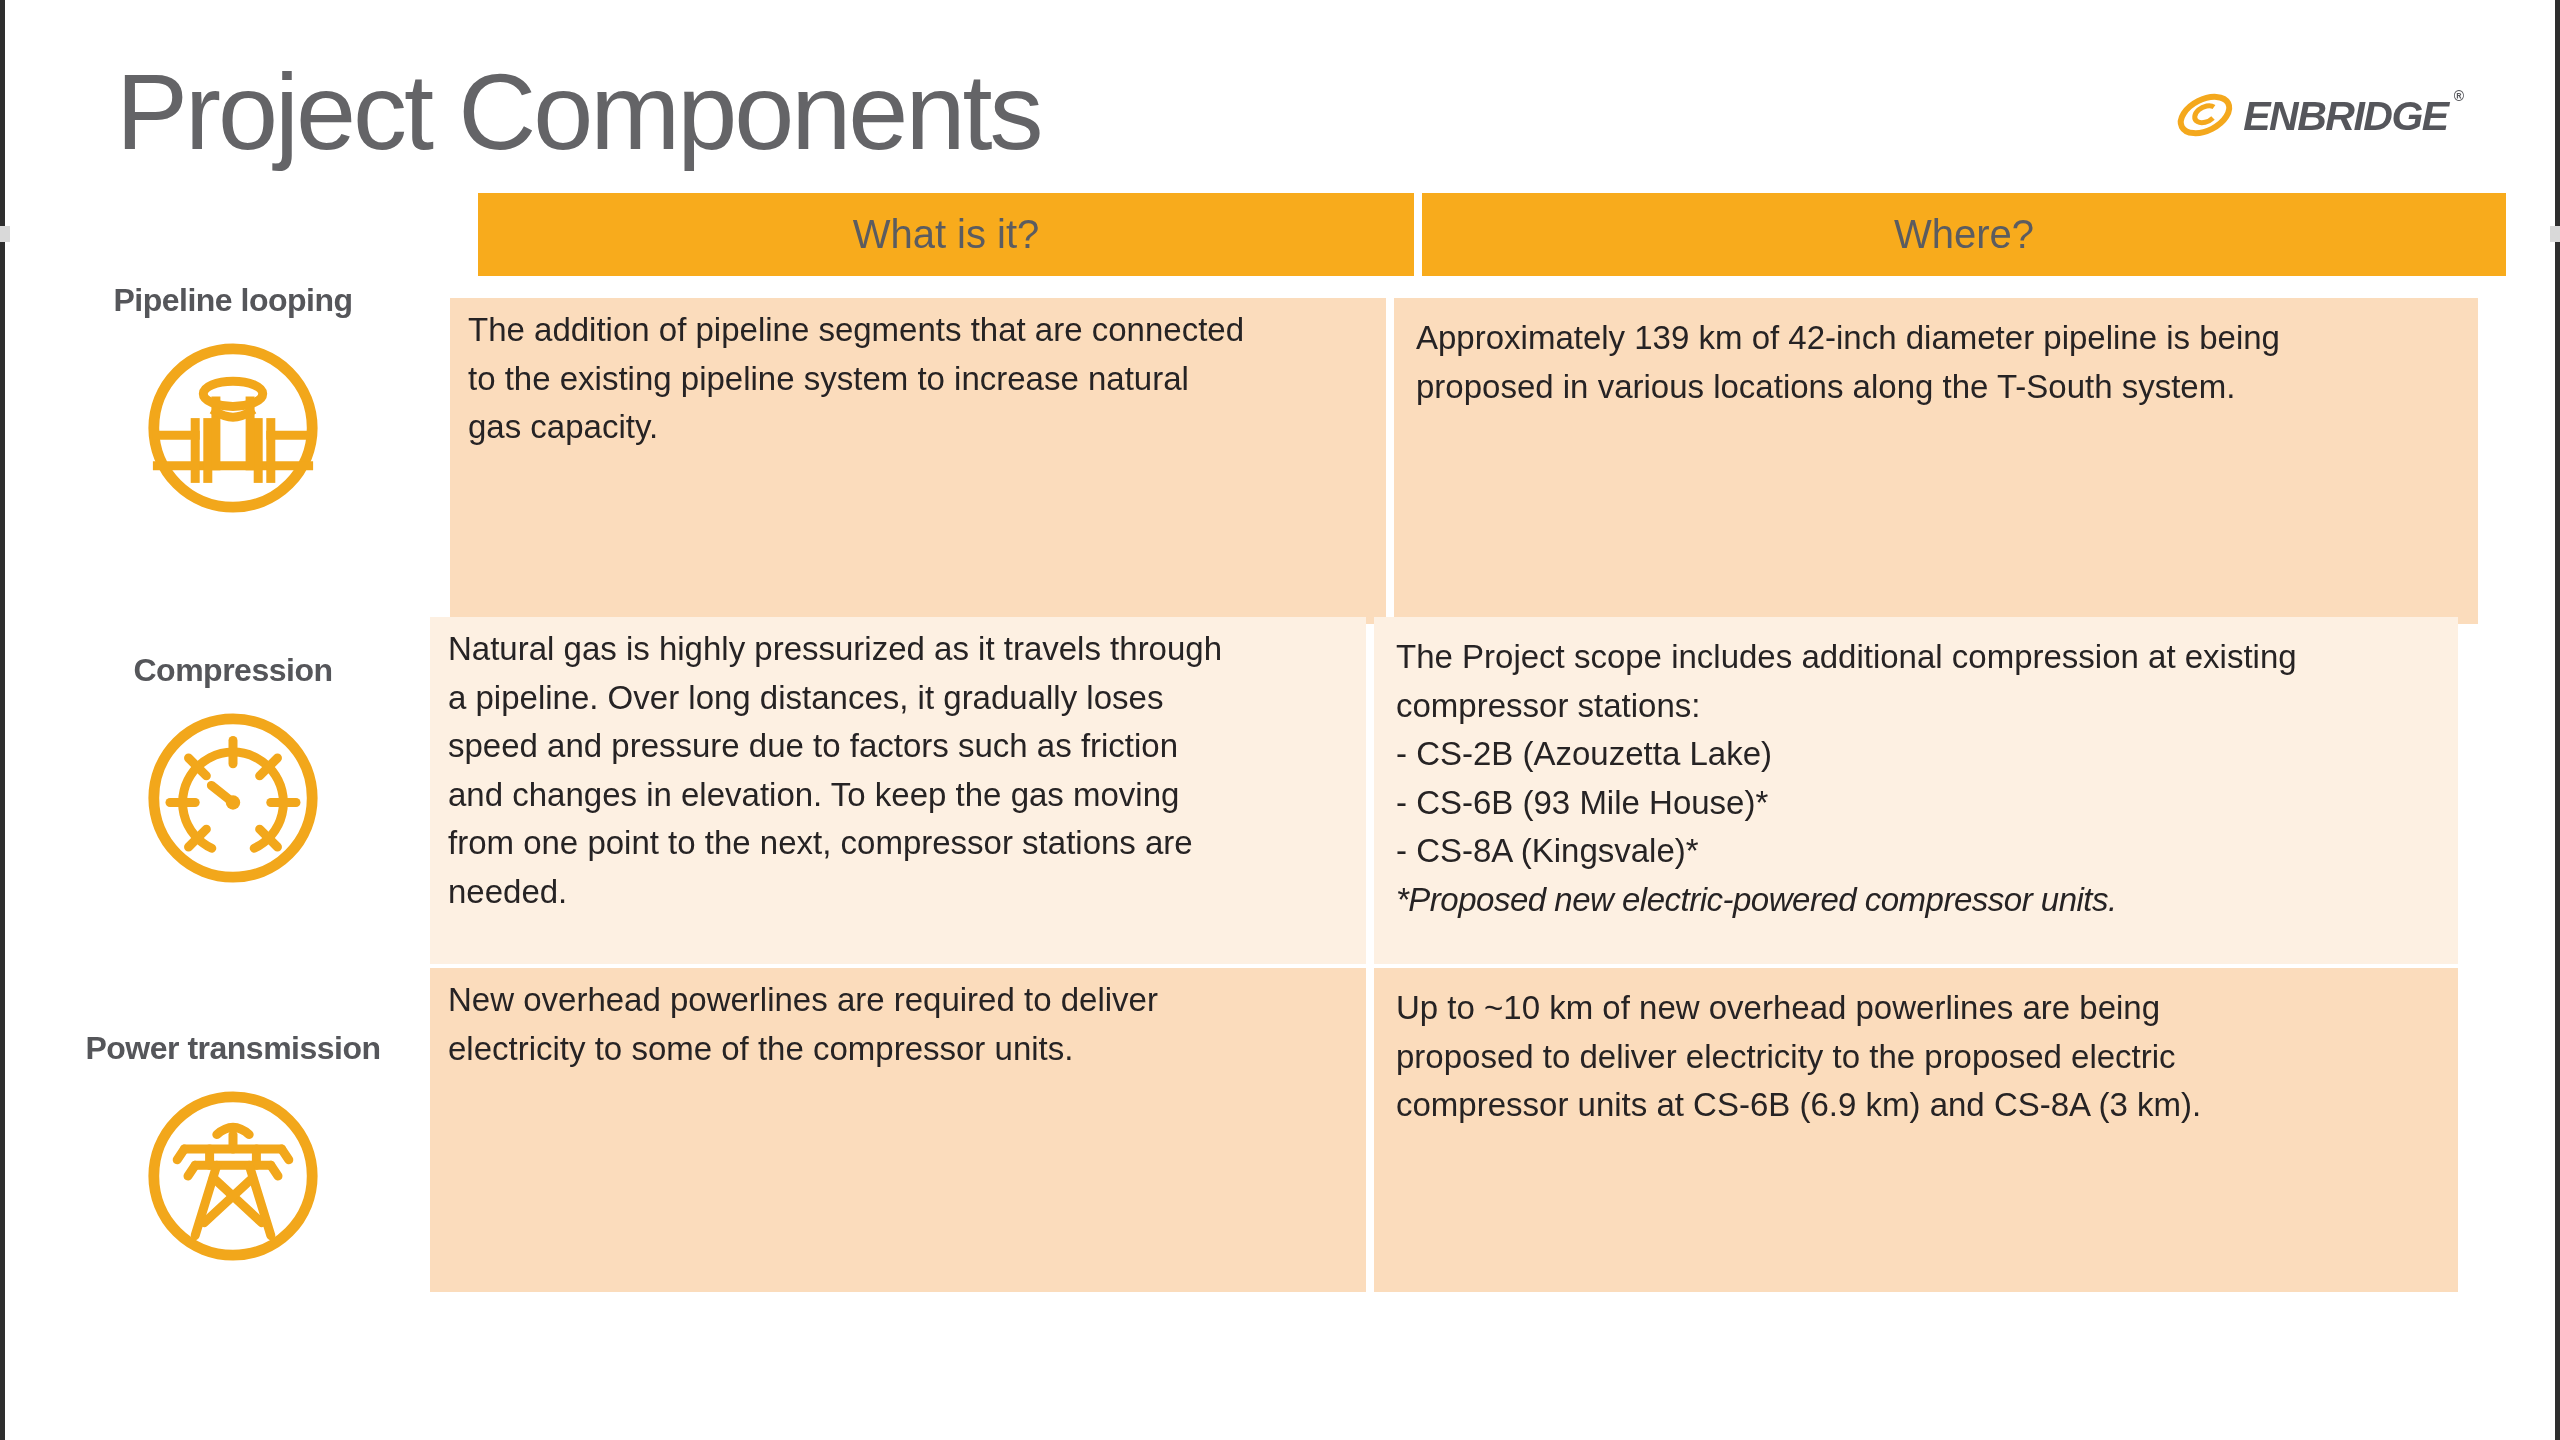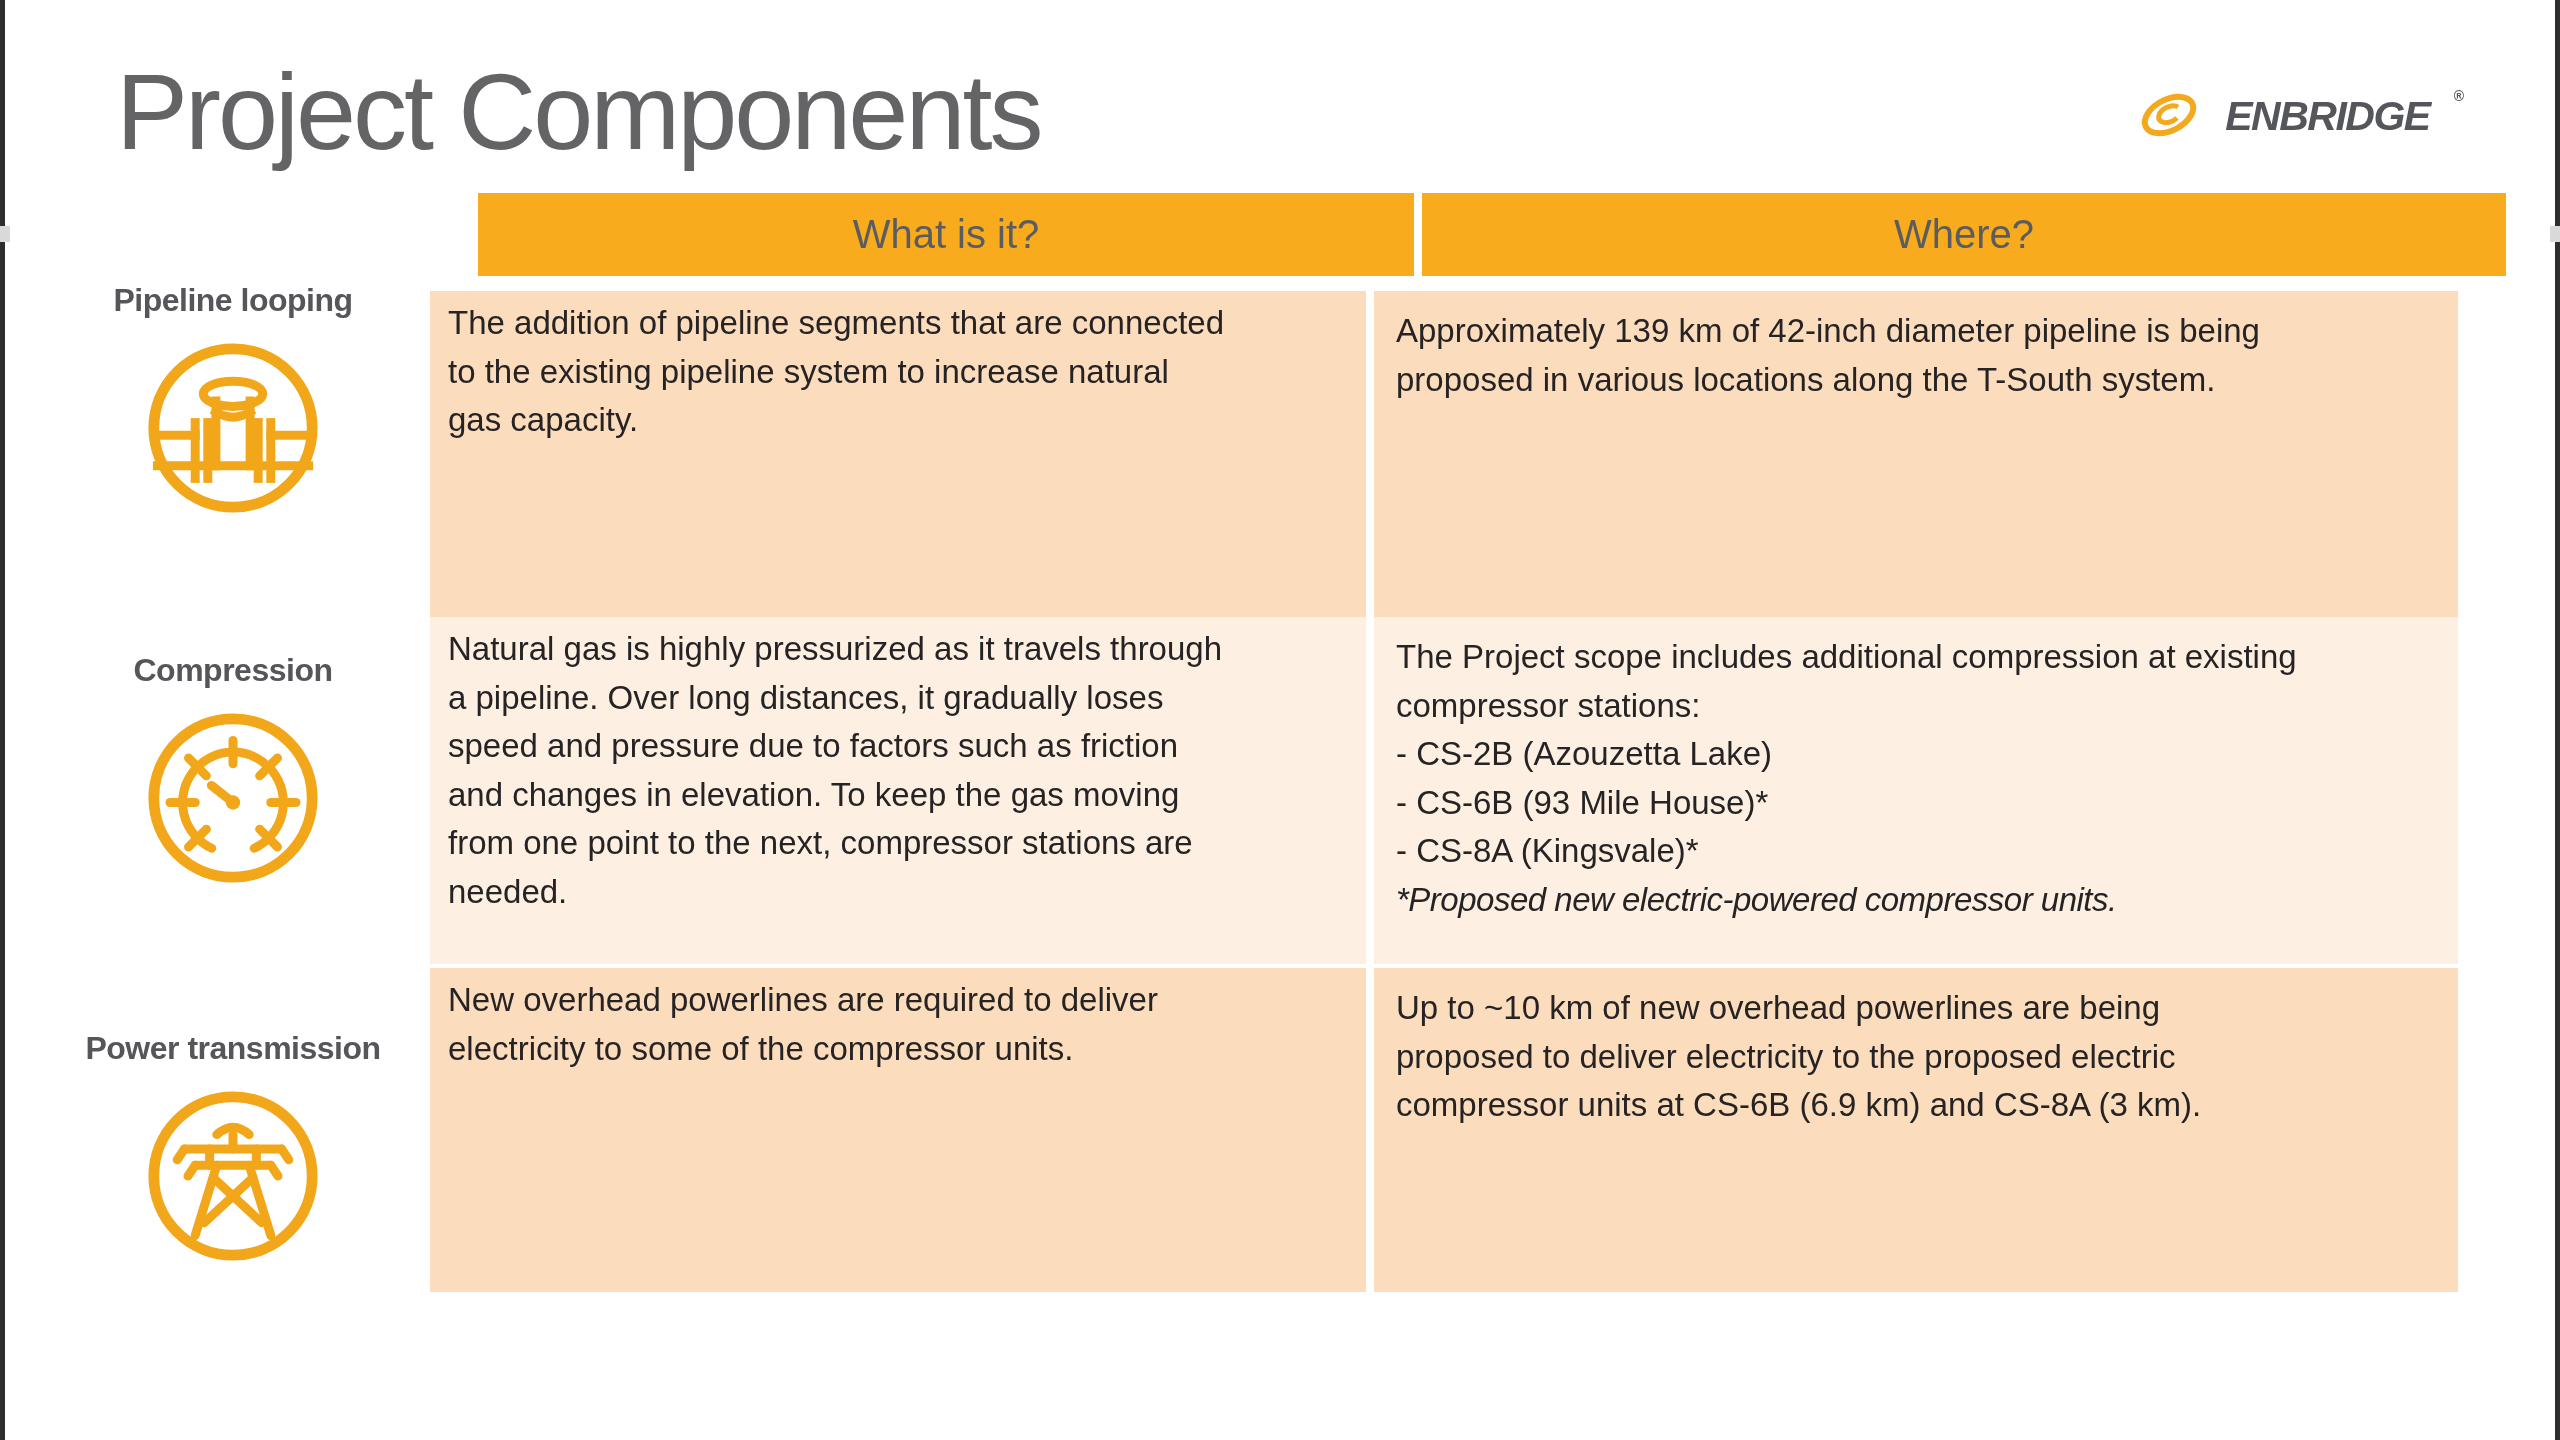--- a/index.html
+++ b/index.html
@@ -26,21 +26,21 @@
   .edge-notch{position:absolute;width:10px;height:16px;top:226px;background:#d9d9d9;}
   .edge-notch.left{left:0;}
   .edge-notch.right{right:0;}
 
   .title{
     position:absolute;left:116px;top:50px;
     font-size:108px;line-height:1.15;font-weight:400;letter-spacing:-3px;
     color:var(--title-gray);
   }
 
-  .logo{position:absolute;top:86px;right:96px;display:flex;align-items:center;gap:24px;}
+  .logo{position:absolute;top:86px;right:96px;display:flex;align-items:center;gap:6px;}
   .logo svg{display:block;color:var(--logo-yellow);}
   .logo-text{
     font-size:41px;font-weight:700;font-style:italic;letter-spacing:-1.5px;
     color:var(--logo-gray);
   }
   .logo-reg{font-size:14px;font-weight:700;color:var(--logo-gray);align-self:flex-start;margin-top:2px;}
 
   .th{
     position:absolute;top:193px;height:83px;background:var(--header-orange);
     display:flex;align-items:center;justify-content:center;
@@ -48,21 +48,21 @@
   }
   .th.c1{left:430px;width:936px;}
   .th.c2{left:1374px;width:1084px;}
 
   .cell{
     position:absolute;color:var(--body-text);
     font-size:33px;line-height:48.5px;
   }
   .cell.c1{left:430px;width:936px;padding:8px 12px 0 18px;box-sizing:border-box;}
   .cell.c2{left:1374px;width:1084px;padding:16px 12px 0 22px;box-sizing:border-box;}
-  .cell.r1{top:291px;height:326px;background:var(--row-peach);}
+  .cell.r1{top:298px;height:326px;background:var(--row-peach);margin-left:20px;}
   .cell.r2{top:617px;height:347px;background:var(--row-peach-light);}
   .cell.r3{top:968px;height:324px;background:var(--row-peach);}
   .t-line{white-space:nowrap;}
   [data-name="cell-compression-where"] .t-line:last-child{font-style:italic;letter-spacing:-0.5px;}
 
   .row-group{position:absolute;left:53px;width:360px;text-align:center;}
   .row-group.g1{top:280px;}
   .row-group.g2{top:650px;}
   .row-group.g3{top:1028px;}
   .row-label{

